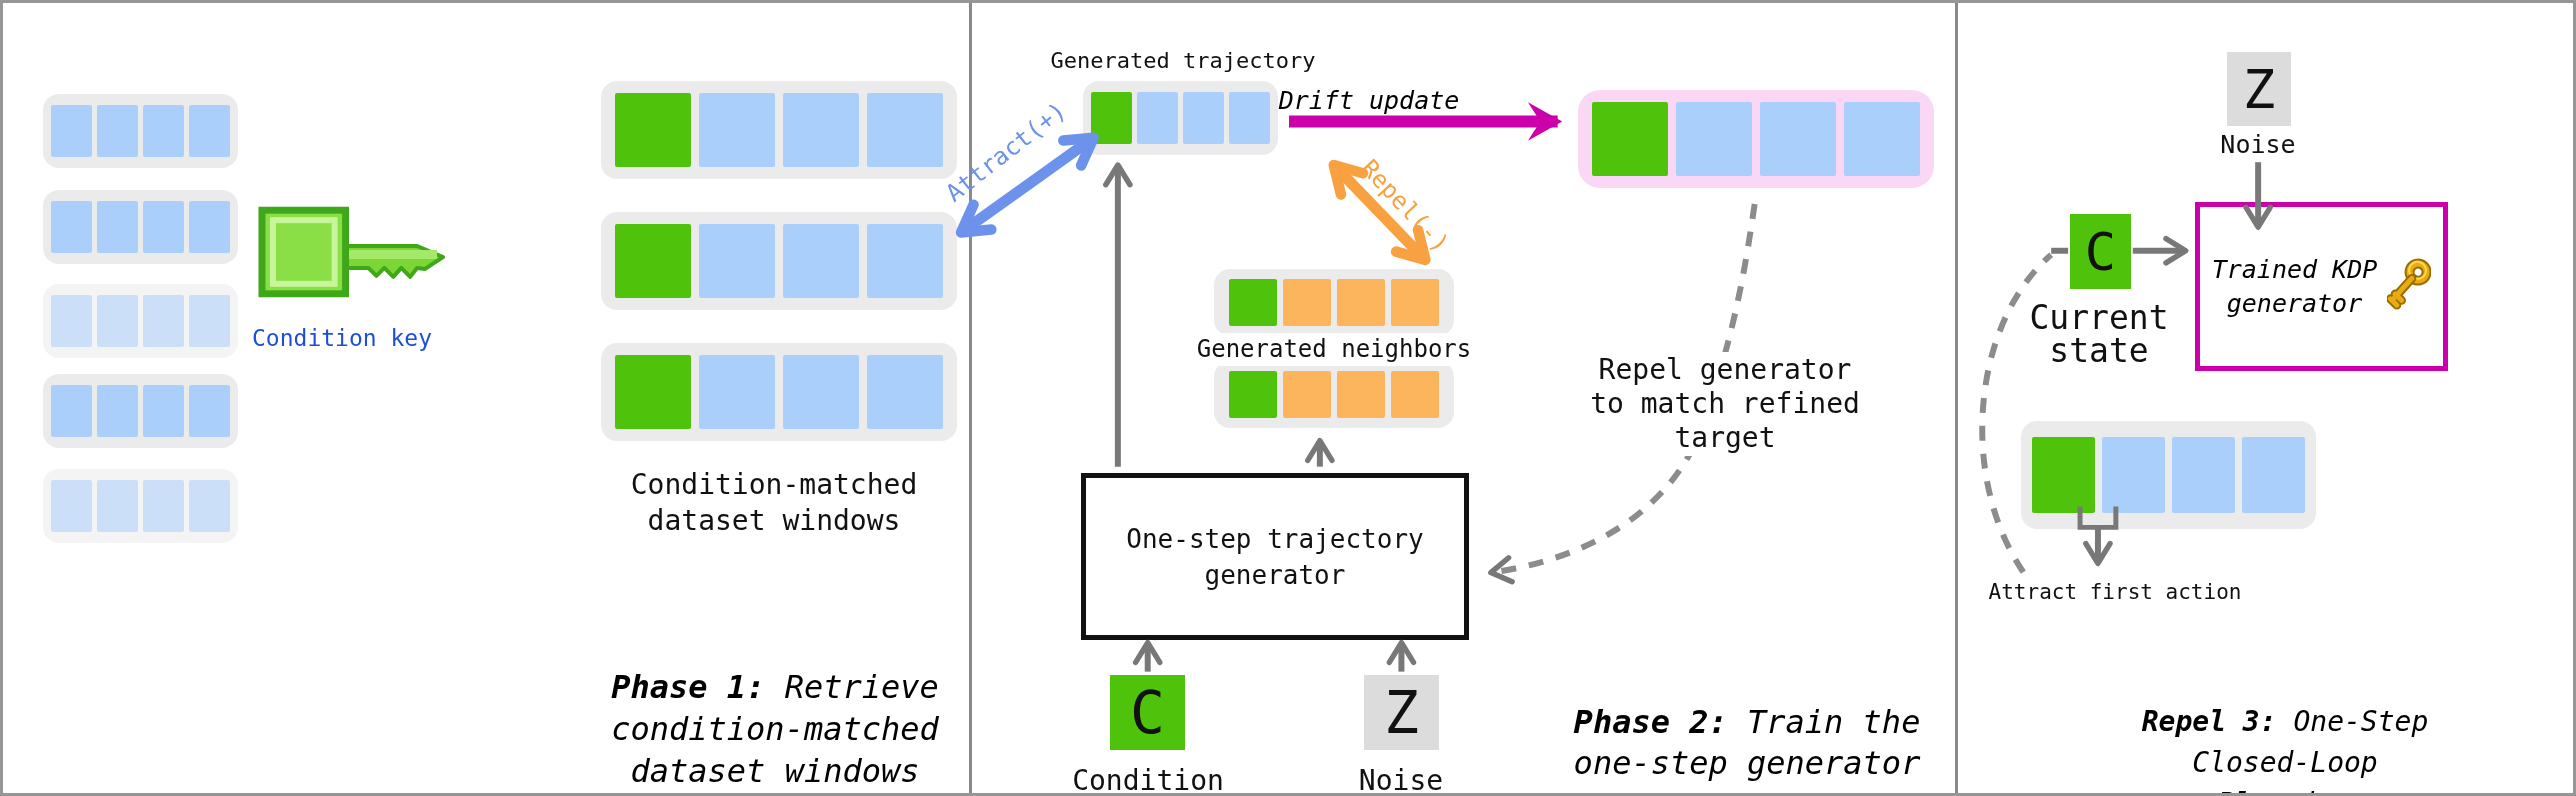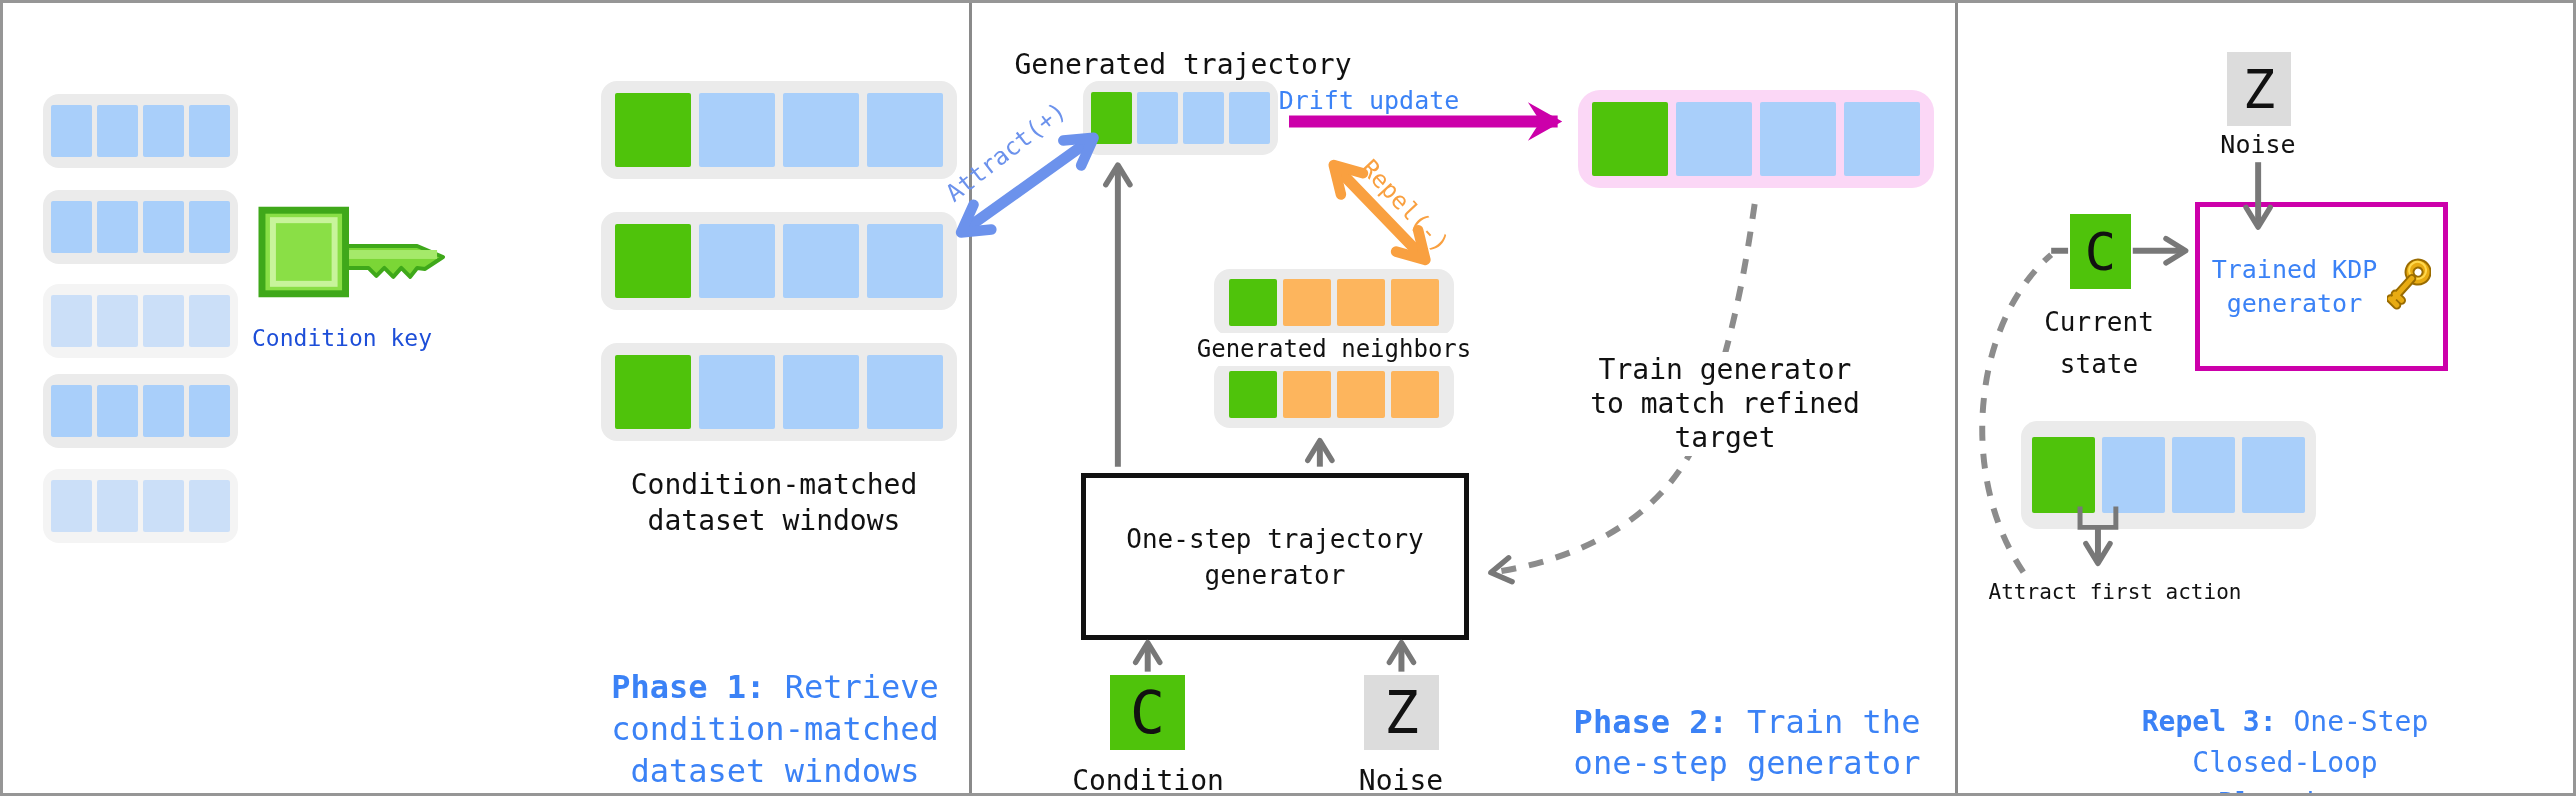--- a/index.html
+++ b/index.html
@@ -5,21 +5,21 @@
   html,body{margin:0;padding:0;background:#fff;}
   #stage{
     position:relative;width:2576px;height:796px;background:#ffffff;
     box-sizing:border-box;border:3px solid #969696;overflow:hidden;
     font-family:"DejaVu Sans Mono","Liberation Mono",monospace;color:#111;
   }
   .divider{position:absolute;top:0;bottom:0;width:3px;background:#8a8a8a;z-index:1;}
   .abs{position:absolute;}
   .ctr{transform:translateX(-50%);text-align:center;white-space:pre-line;}
   .lbl{line-height:1.3;z-index:10;}
-  .magenta{color:#3b82f6;}
+  .magenta{color:#000000;font-style:italic;}
   .bold{font-weight:bold;}
   
   .strip{position:absolute;display:flex;align-items:center;background:#ebebeb;border-radius:16px;z-index:2;}
   .strip.faded{background:#f4f4f4;}
   .strip.pink{background:#fbd7f6;border-radius:22px;}
   .cell{border-radius:2px;flex:0 0 auto;}
   .strip-sm{padding:11px 8px;gap:5px;}   .strip-sm .cell{width:41px;height:52px;}
   .strip-lg{padding:12px 14px;gap:8px;}  .strip-lg .cell{width:76px;height:74px;}
   .strip-md{padding:10px 15px;gap:6px;}  .strip-md .cell{width:48px;height:47px;}
   .strip-xl{padding:16px 11px;gap:7px;}  .strip-xl .cell{width:63px;height:76px;}
@@ -102,21 +102,21 @@
       <div class="cell c-b"></div>
     </div>
 
   <div class="abs ctr lbl" style="left:771px;top:464px;font-size:28px">Condition-matched
 dataset windows</div>
 
   <div class="abs ctr lbl magenta" style="left:772px;top:663px;font-size:32px;line-height:42px"><span class="bold">Phase 1:</span><span> Retrieve
 condition-matched
 dataset windows</span></div>
 
-  <div class="abs ctr lbl" style="left:1180px;top:44px;font-size:28px">Generated trajectory</div>
+  <div class="abs ctr lbl" style="left:1180px;top:44px;font-size:22px">Generated trajectory</div>
   <div class="strip strip-sm" style="left:1080px;top:78px">
       <div class="cell c-g"></div>
       <div class="cell c-b"></div>
       <div class="cell c-b"></div>
       <div class="cell c-b"></div>
     </div>
 
   <div class="rot" style="left:1003px;top:149px;font-size:24px;color:#6c92ec;transform:translate(-50%,-50%) rotate(-38deg)">Attract(+)</div>
   <div class="abs ctr lbl magenta" style="left:1366px;top:82px;font-size:25px">Drift update</div>
 
@@ -136,21 +136,21 @@
       <div class="cell c-o"></div>
     </div>
   <div class="abs ctr lbl whitebg" style="left:1331px;top:330px;font-size:24px">Generated neighbors</div>
   <div class="strip strip-md" style="left:1211px;top:358px">
       <div class="cell c-g"></div>
       <div class="cell c-o"></div>
       <div class="cell c-o"></div>
       <div class="cell c-o"></div>
     </div>
 
-  <div class="abs ctr lbl whitebg" style="left:1722px;top:349px;font-size:28px;line-height:34px">Train generator
+  <div class="abs ctr lbl whitebg" style="left:1722px;top:349px;font-size:28px;line-height:34px">Repel generator
 to match refined
 target</div>
 
   <div id="generator-box" class="box" style="left:1078px;top:470px;width:378px;height:157px">
     <div class="ctr lbl" style="transform:none;font-size:26px;line-height:36px">One-step trajectory
 generator</div>
   </div>
 
   <div class="sq green" style="left:1107px;top:672px;width:75px;height:75px;font-size:58px">C</div>
   <div class="abs ctr lbl" style="left:1145px;top:760px;font-size:28px">Condition</div>
@@ -171,21 +171,21 @@
         <circle cx="26" cy="13" r="8.5" fill="none" stroke="#9a6c00" stroke-width="10"></circle>
         <circle cx="26" cy="13" r="8.5" fill="none" stroke="#e8ab12" stroke-width="6"></circle>
         <circle cx="25" cy="11.5" r="8.5" fill="none" stroke="#ffd84d" stroke-width="2"></circle>
         <path d="M22 21 L10 48 M11 41 l8 4 M8 47 l8 4" fill="none" stroke="#9a6c00" stroke-width="9" stroke-linecap="round"></path>
         <path d="M22 21 L10 48 M11 41 l8 4 M8 47 l8 4" fill="none" stroke="#e8ab12" stroke-width="5" stroke-linecap="round"></path>
       </g>
     </svg>
   </div>
 
   <div class="sq green" style="left:2067px;top:211px;width:61px;height:75px;font-size:52px">C</div>
-  <div class="abs ctr lbl" style="left:2096px;top:298px;font-size:26px;line-height:42px">Current
+  <div class="abs ctr lbl" style="left:2096px;top:298px;font-size:33px;line-height:33px">Current
 state</div>
 
   <div class="strip strip-xl" style="left:2018px;top:418px">
       <div class="cell c-g"></div>
       <div class="cell c-b"></div>
       <div class="cell c-b"></div>
       <div class="cell c-b"></div>
     </div>
   <div class="abs ctr lbl whitebg" style="left:2112px;top:575px;font-size:21px">Attract first action</div>
 

